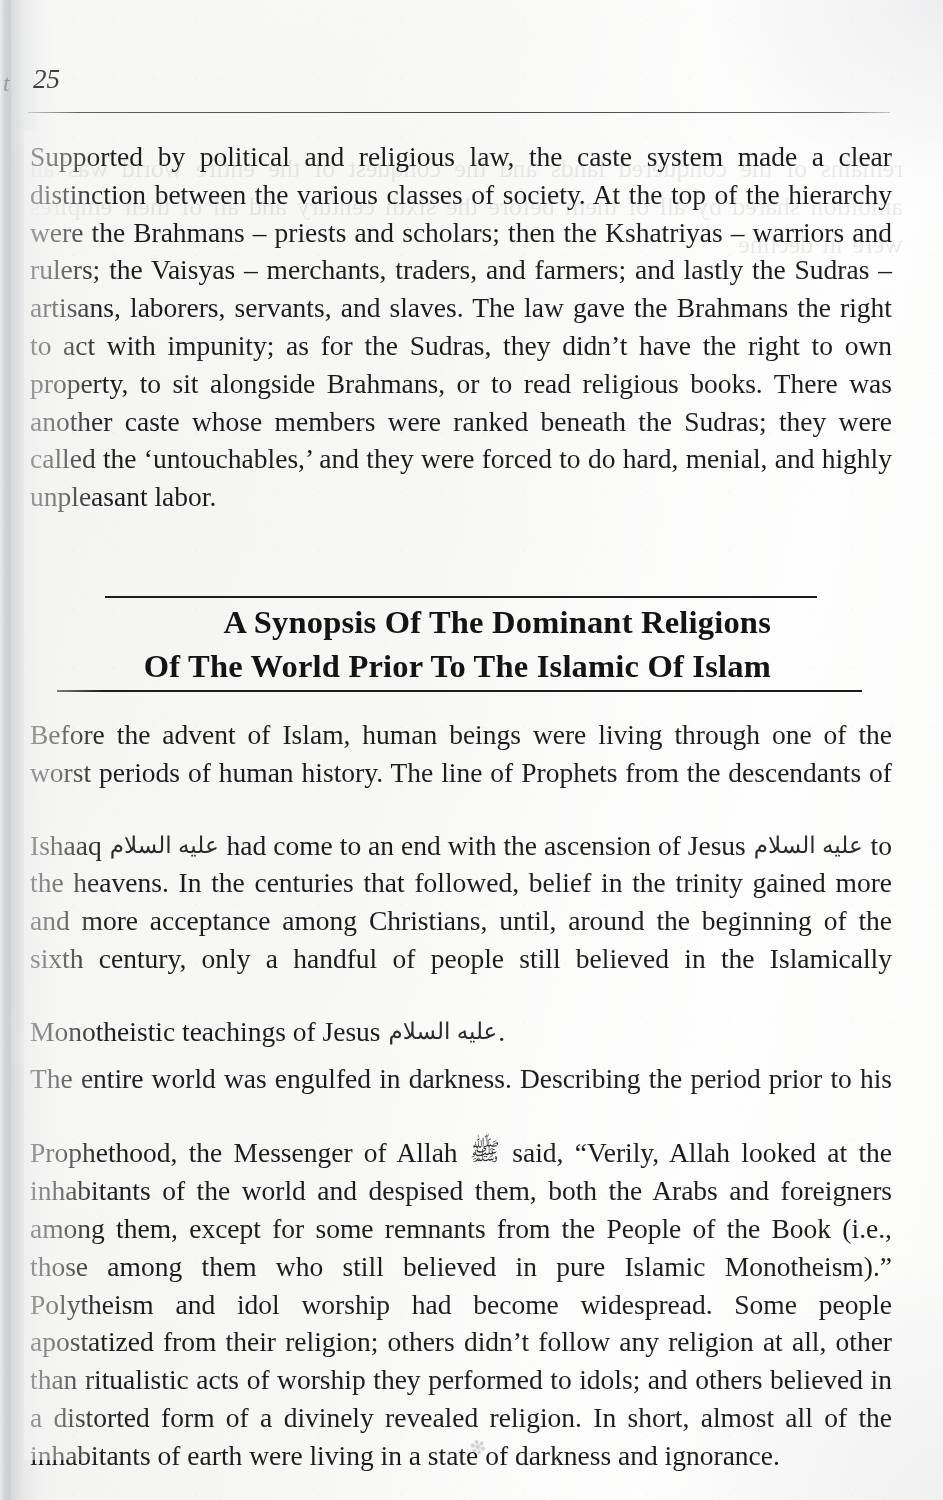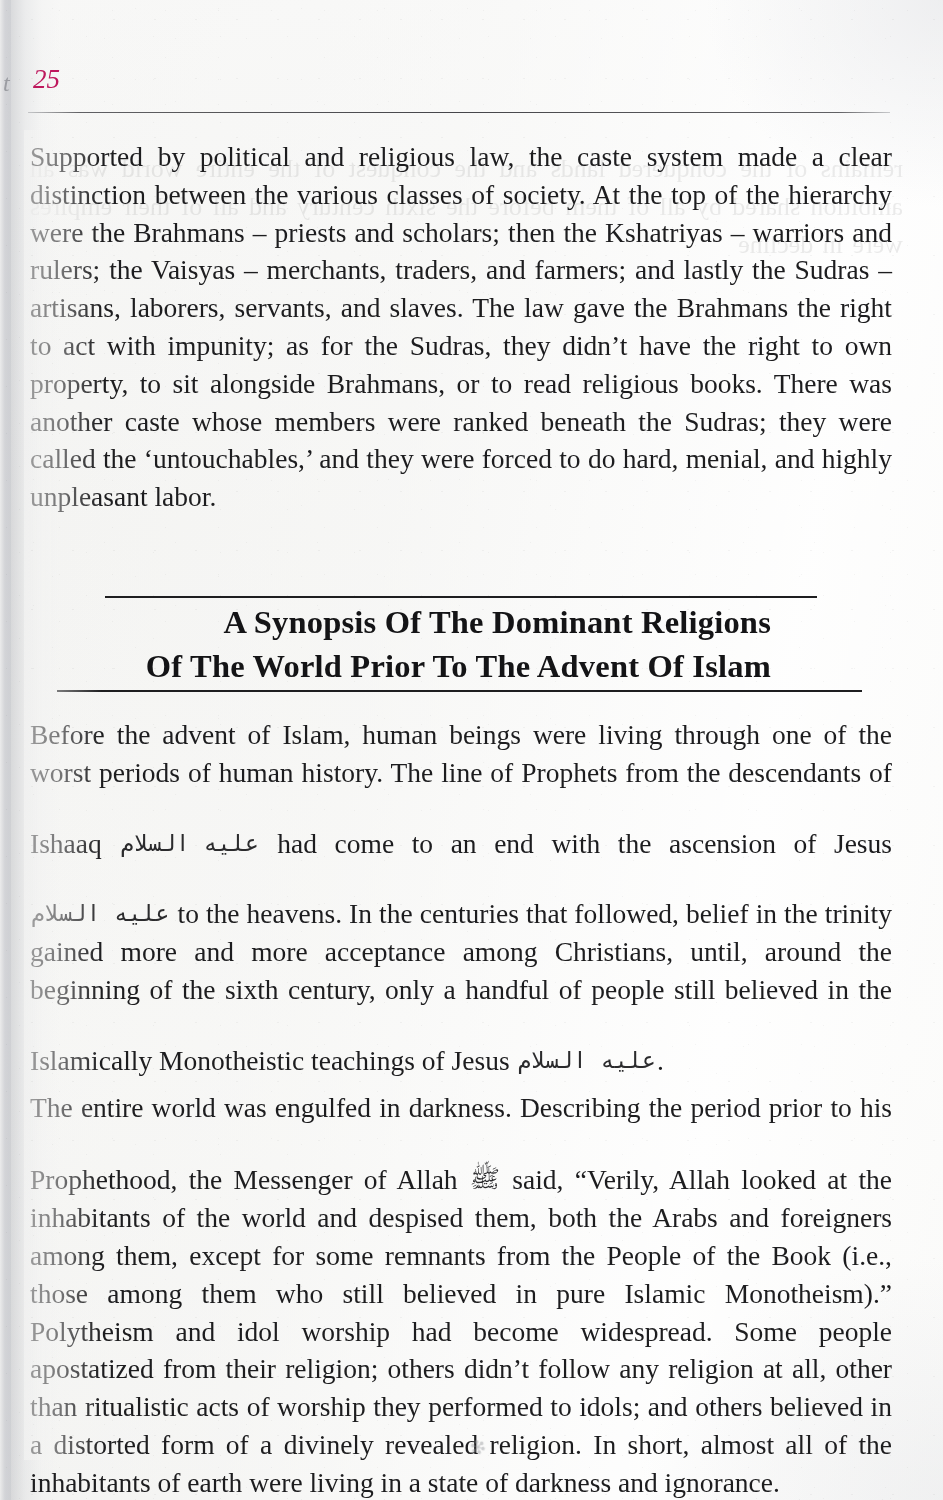--- a/index.html
+++ b/index.html
@@ -134,21 +134,21 @@
   }
   .runhead-title {
     font-style: italic;
     font-size: 27px;
     color: #3c3c3e;
     letter-spacing: 0.1px;
   }
   .runhead-page {
     font-style: italic;
     font-size: 27px;
-    color: #be185d;
+    color: #404040;
   }
   .runhead-rule {
     position: absolute;
     left: 28px;
     top: 112px;
     width: 862px;
     height: 1px;
     background: linear-gradient(90deg,
       rgba(120,122,128,0.35) 0%,
       rgba(70,70,74,0.85) 6%,
@@ -229,21 +229,21 @@
 
   
   .honorific {
     display: inline-block;
     font-size: 23px;
     line-height: 1;
     color: #2b2b2d;
     transform: translateY(-2px);
     filter: blur(0.15px);
     padding: 0 1px;
-    font-family: Liberation Mono, monospace;
+    font-family: Liberation Sans, sans-serif;
     margin-top: 44px;
   }
   .honorific.wide { font-size: 25px; }
 
   
   .ink-soft { filter: blur(0.18px); }
 
   
   .grain {
     position: absolute;
@@ -283,21 +283,21 @@
     <div class="body-col">
 
       <p class="para">Supported by political and religious law, the caste system made a clear distinction between the various classes of society. At the top of the hierarchy were the Brahmans – priests and scholars; then the Kshatriyas – warriors and rulers; the Vaisyas – merchants, traders, and farmers; and lastly the Sudras – artisans, laborers, servants, and slaves. The law gave the Brahmans the right to act with impunity; as for the Sudras, they didn’t have the right to own property, to sit alongside Brahmans, or to read religious books. There was another caste whose members were ranked beneath the Sudras; they were called the ‘untouchables,’ and they were forced to do hard, menial, and highly unpleasant labor.</p>
 
     </div>
 
     <div class="heading-block">
       <div class="rule-top"></div>
       <div class="heading-lines">
         <div class="heading-line">A Synopsis Of The Dominant Religions</div>
-        <div class="heading-line">Of The World Prior To The Advent Of Islam</div>
+        <div class="heading-line">Of The World Prior To The Islamic Of Islam</div>
       </div>
       <div class="rule-bottom"></div>
     </div>
 
     <div class="body-col" style="top:716px;">
 
       <p class="para"><span>Before the advent of Islam, human beings were living through one of the worst periods of human history. The line of Prophets from the descendants of Ishaaq</span> <span class="honorific">عليه السلام</span> <span>had come to an end with the ascension of Jesus</span> <span class="honorific">عليه السلام</span> <span>to the heavens. In the centuries that followed, belief in the trinity gained more and more acceptance among Christians, until, around the beginning of the sixth century, only a handful of people still believed in the Islamically Monotheistic teachings of Jesus</span> <span class="honorific">عليه السلام</span><span>.</span></p>
 
       <p class="para"><span>The entire world was engulfed in darkness. Describing the period prior to his Prophethood, the Messenger of Allah</span> <span class="honorific wide">ﷺ</span> <span>said, “Verily, Allah looked at the inhabitants of the world and despised them, both the Arabs and foreigners among them, except for some remnants from the People of the Book (i.e., those among them who still believed in pure Islamic Monotheism).” Polytheism and idol worship had become widespread. Some people apostatized from their religion; others didn’t follow any religion at all, other than ritualistic acts of worship they performed to idols; and others believed in a distorted form of a divinely revealed religion. In short, almost all of the inhabitants of earth were living in a state of darkness and ignorance.</span></p>
 

